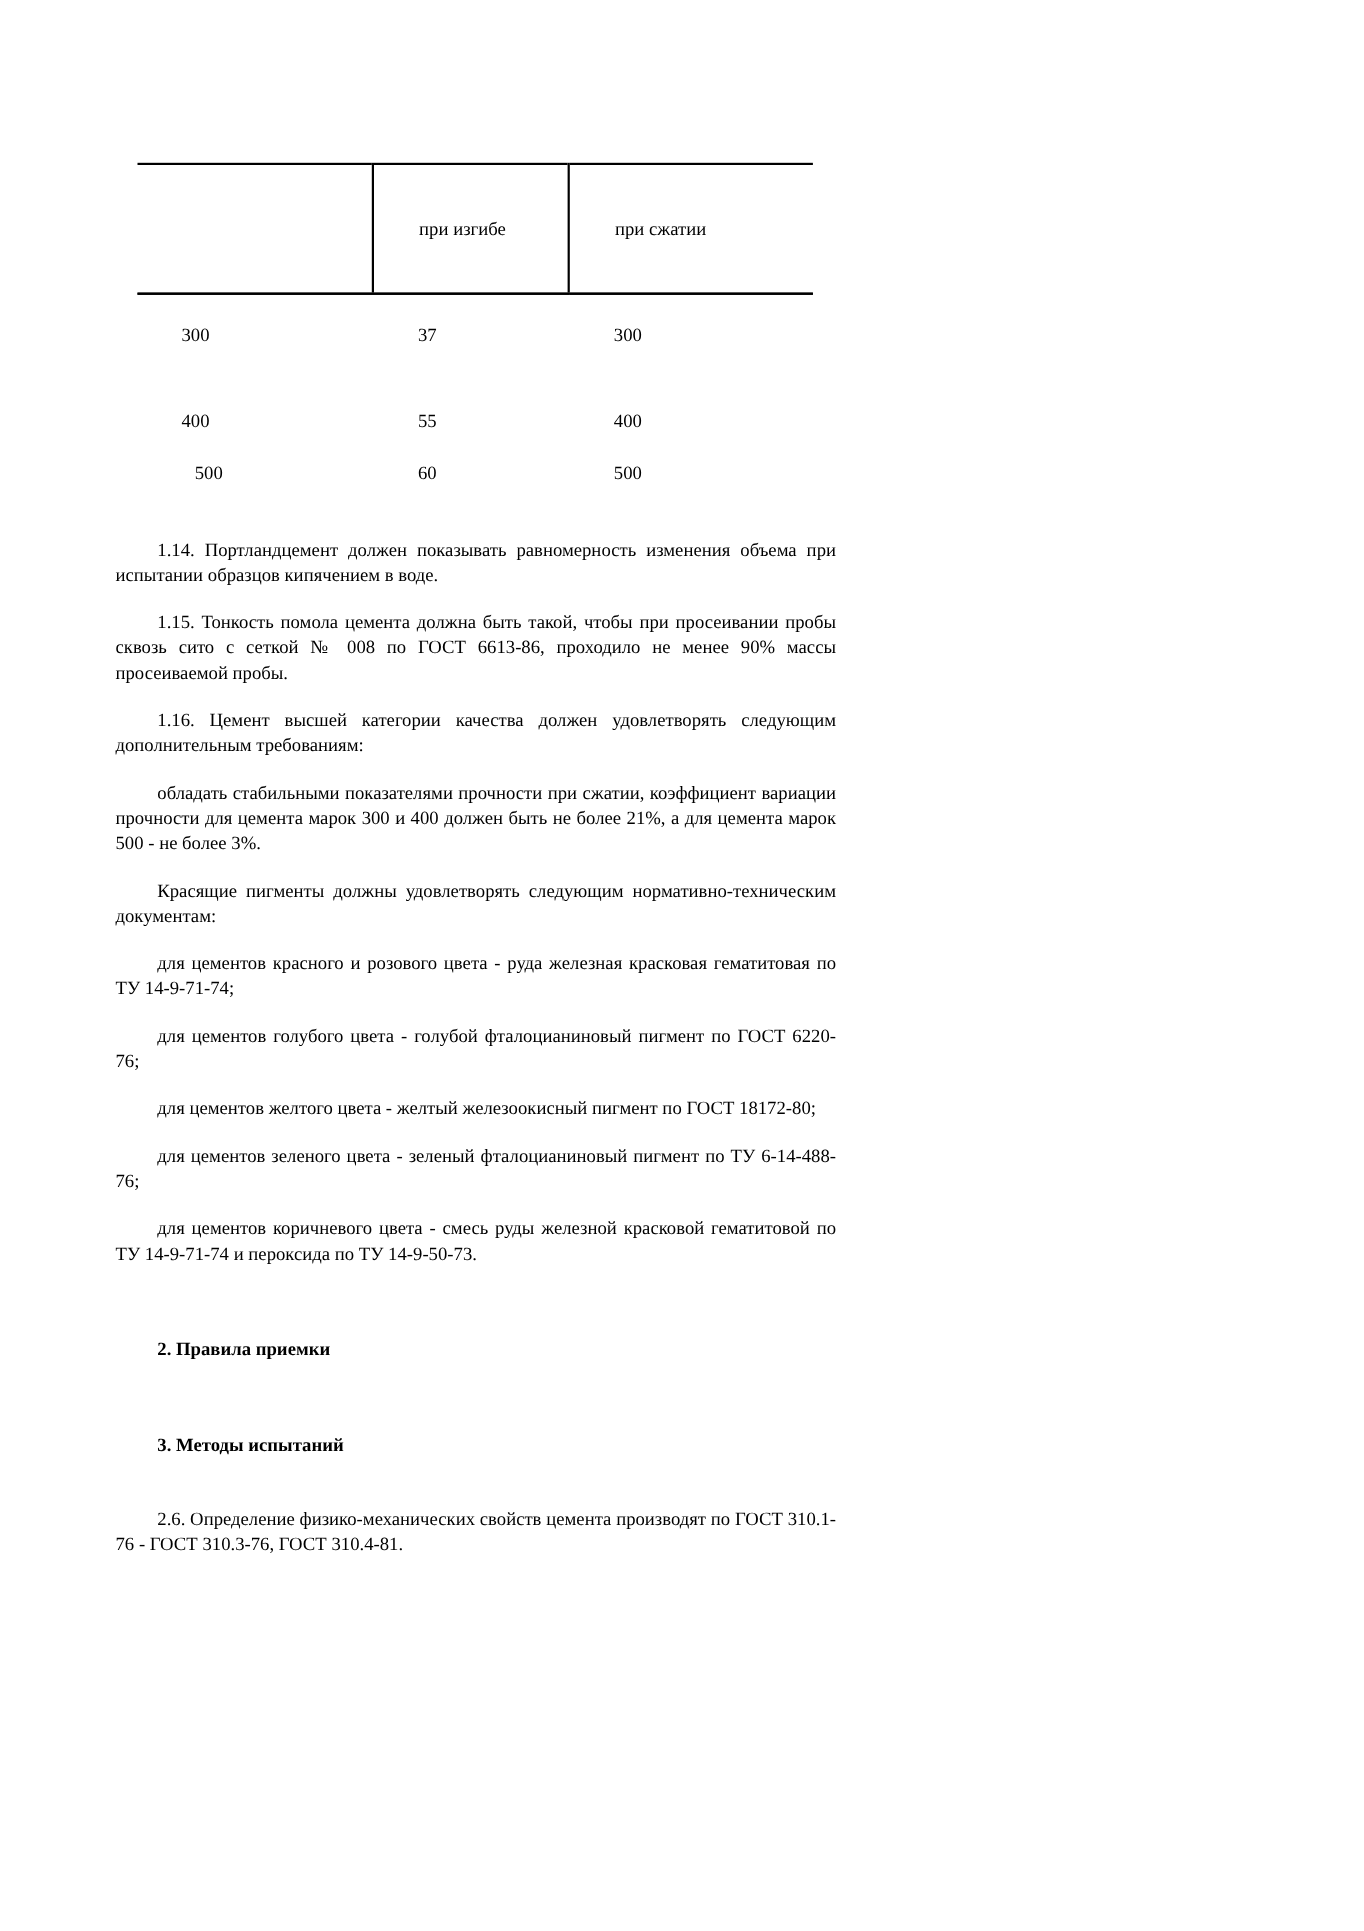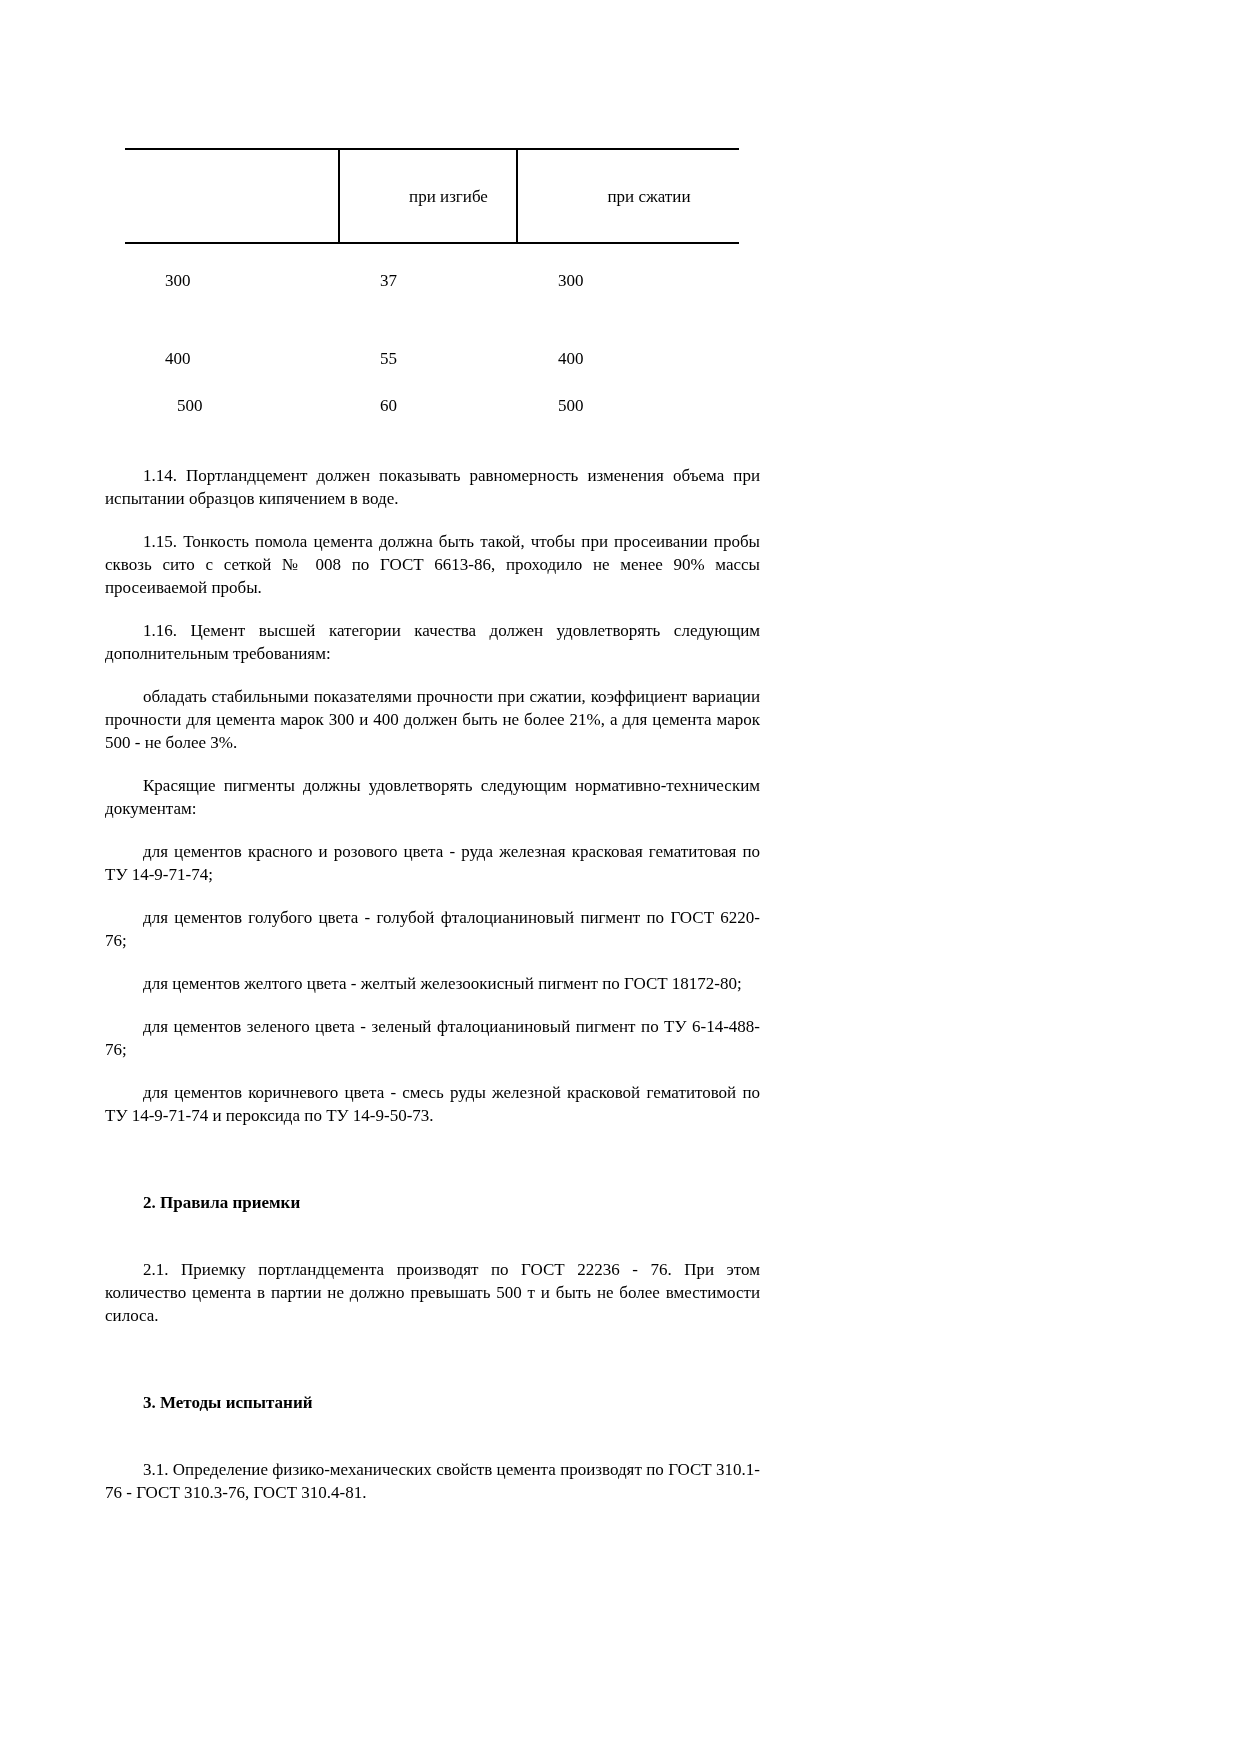--- a/index.html
+++ b/index.html
@@ -30,25 +30,25 @@
     border-top: 2px solid #000;
     font-size: 17px;
     line-height: 21px;
   }
   col.col-1 { width: 214px; }
   col.col-2 { width: 178px; }
   col.col-3 { width: 222px; }
 
   table.strength-table th {
     font-weight: normal;
-    text-align: center;
+    text-align: left;
     height: 92px;
     vertical-align: middle;
     border-bottom: 2px solid #000;
-    padding: 0;
+    padding: 12px;
   }
   table.strength-table th.hdr-2,
   table.strength-table th.hdr-3 {
     border-left: 2px solid #000;
     padding-left: 41px;
   }
 
   table.strength-table td {
     vertical-align: top;
     padding: 0;
@@ -132,19 +132,18 @@
   <p class="doc-paragraph">для цементов голубого цвета - голубой фталоцианиновый пигмент по ГОСТ 6220-76;</p>
 
   <p class="doc-paragraph">для цементов желтого цвета - желтый железоокисный пигмент по ГОСТ 18172-80;</p>
 
   <p class="doc-paragraph">для цементов зеленого цвета - зеленый фталоцианиновый пигмент по ТУ 6-14-488-76;</p>
 
   <p class="doc-paragraph">для цементов коричневого цвета - смесь руды железной красковой гематитовой по ТУ 14-9-71-74 и пероксида по ТУ 14-9-50-73.</p>
 
   <p class="doc-heading">2. Правила приемки</p>
 
-  <p class="doc-paragraph">2.1. Приемку портландцемента производят по ГОСТ 22236 - 76. При этом количество цемента в партии не должно превышать 500 т и быть не более вместимости силоса.</p>
 
   <p class="doc-heading">3. Методы испытаний</p>
 
-  <p class="doc-paragraph">3.1. Определение физико-механических свойств цемента производят по ГОСТ 310.1-76 - ГОСТ 310.3-76, ГОСТ 310.4-81.</p>
+  <p class="doc-paragraph">2.6. Определение физико-механических свойств цемента производят по ГОСТ 310.1-76 - ГОСТ 310.3-76, ГОСТ 310.4-81.</p>
 
 </div>
 
 </body></html>

